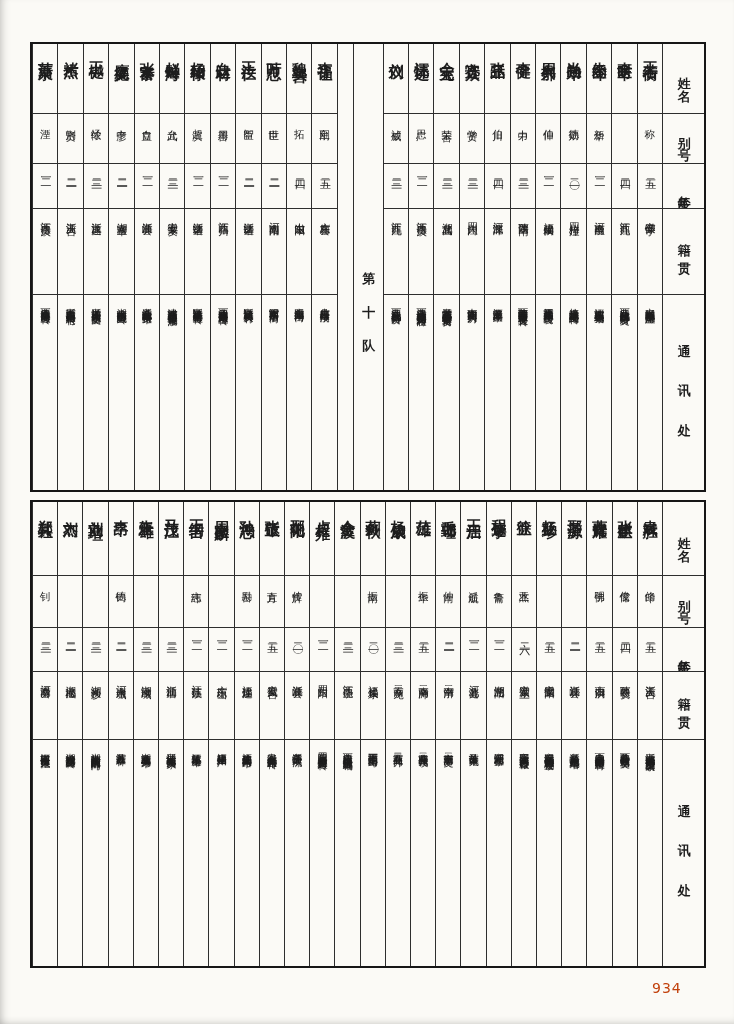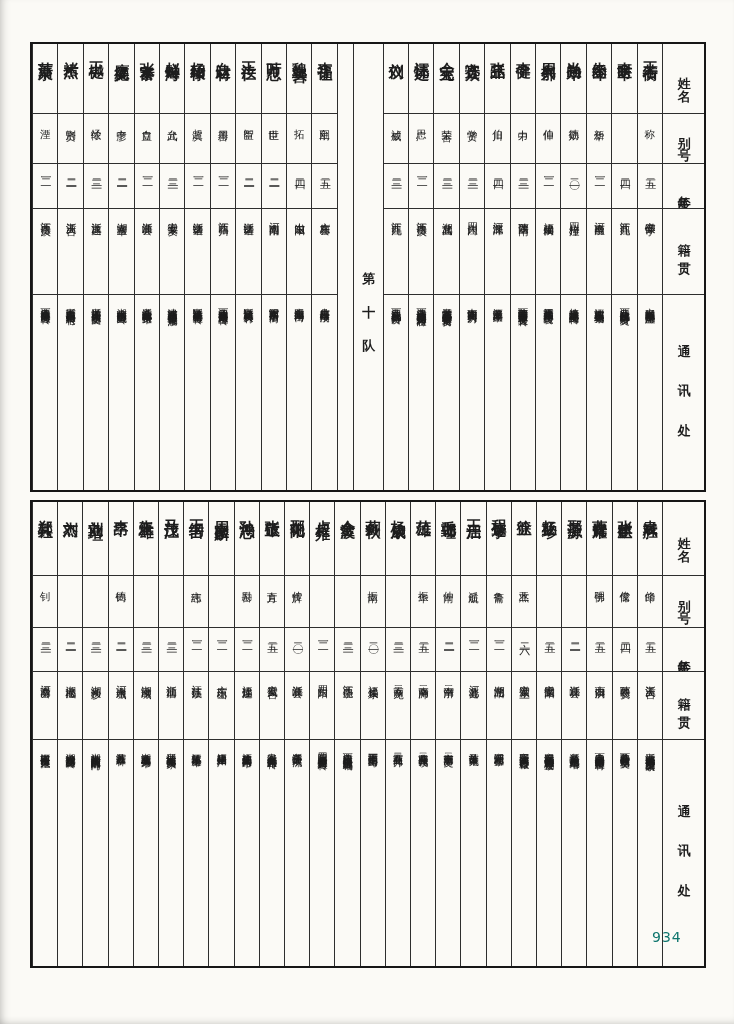--- a/index.html
+++ b/index.html
@@ -41,21 +41,21 @@
   .txt-native { font-size:10.5px; padding-top:5px; letter-spacing:1px; line-height:1.15; }
   .txt-address{ font-size:10px;   padding-top:5px; line-height:1.15; letter-spacing:0.5px; }
 
   .hdr { align-items:center; }
   .hdr-label { font-size:13px; font-weight:700; }
   .hdr-2 { letter-spacing:12px; }
   .hdr-native { letter-spacing:18px; }
   .hdr-3 { letter-spacing:40px; }
   .squad-text { font-size:13px; font-weight:700; letter-spacing:34px; padding-top:90px; }
 
-  .page-number { position:absolute; top:929px; left:652px; font-family:"DejaVu Sans", sans-serif; font-size:14px; color:#0f766e; letter-spacing:1px; }
+  .page-number { position:absolute; top:980px; left:652px; font-family:"DejaVu Sans", sans-serif; font-size:14px; color:#c2410c; letter-spacing:1px; }
 </style>
 </head>
 <body>
 
 <div class="page">
 
   <div class="rtable table-top" id="table-0">
     <div class="col col-header">
       <div class="cell cell-name hdr">
         <span class="vtext hdr-label hdr-2">姓名</span>

